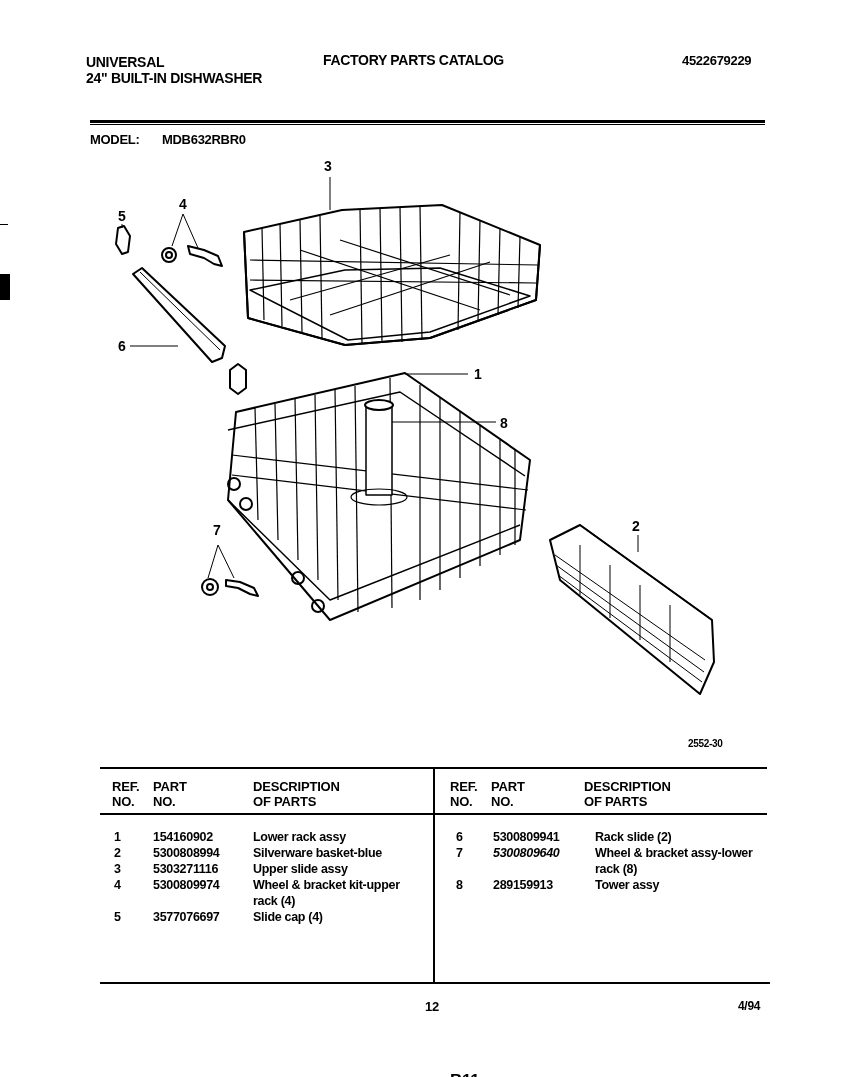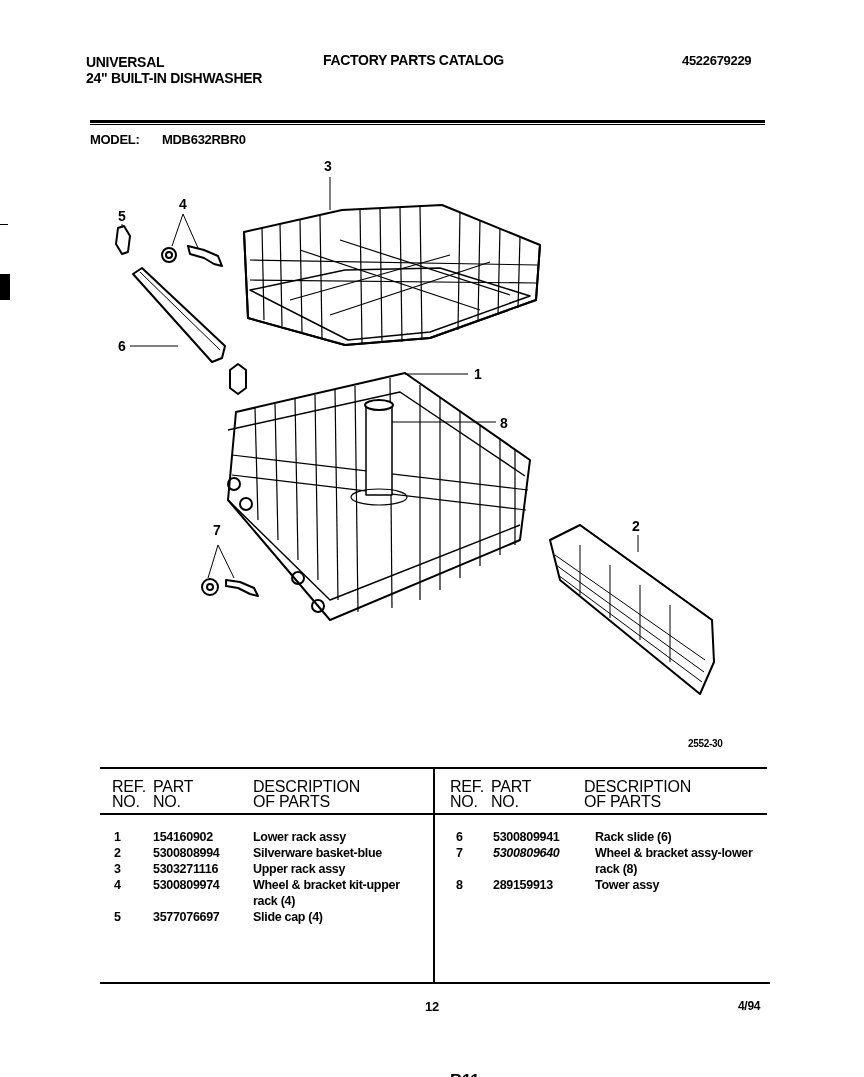--- a/index.html
+++ b/index.html
@@ -2,21 +2,21 @@
 <html><head>
 <meta charset="utf-8">
 <style>
   html, body { margin:0; padding:0; background:#ffffff; }
   body { width:864px; height:1077px; position:relative; overflow:hidden;
          font-family:"Liberation Sans", sans-serif; color:#000; }
   .abs { position:absolute; }
   .hdr { font-weight:bold; font-size:14px; letter-spacing:-0.3px; line-height:17px; }
   .rule { position:absolute; background:#000; }
   .lbl { position:absolute; font-weight:bold; font-size:14px; }
-  .th { position:absolute; font-weight:normal; font-size:16px; line-height:15px; letter-spacing:-0.2px; }
+  .th { position:absolute; font-weight:bold; font-size:13px; line-height:15px; letter-spacing:-0.2px; }
   .row { position:absolute; font-size:12.5px; font-weight:bold; line-height:16px; letter-spacing:-0.3px; }
   .row span { position:absolute; white-space:nowrap; }
   .desc { white-space:normal !important; }
   svg { position:absolute; left:0; top:0; }
 </style>
 </head>
 <body>
 
 <div class="abs hdr" style="left:86px;top:54px;">UNIVERSAL</div>
 <div class="abs hdr" style="left:86px;top:70px;">24" BUILT-IN DISHWASHER</div>
@@ -180,37 +180,37 @@
     <span style="left:253px;text-align:center;">Lower rack assy</span>
   </div>
   <div class="row" style="left:0;top:845px;">
     <span style="left:114px;">2</span>
     <span style="left:153px;">5300808994</span>
     <span style="left:253px;">Silverware basket-blue</span>
   </div>
   <div class="row" style="left:0;top:861px;">
     <span style="left:114px;">3</span>
     <span style="left:153px;">5303271116</span>
-    <span style="left:253px;">Upper rack assy</span>
+    <span style="left:253px;">Upper slide assy</span>
   </div>
   <div class="row" style="left:0;top:877px;">
     <span style="left:114px;">4</span>
     <span style="left:153px;">5300809974</span>
     <span class="desc" style="left:253px;width:160px;">Wheel &amp; bracket kit-upper rack (4)</span>
   </div>
   <div class="row" style="left:0;top:909px;">
     <span style="left:114px;">5</span>
     <span style="left:153px;">3577076697</span>
     <span style="left:253px;">Slide cap (4)</span>
   </div>
 
   <div class="row" style="left:0;top:829px;">
     <span style="left:456px;">6</span>
     <span style="left:493px;">5300809941</span>
-    <span style="left:595px;">Rack slide (6)</span>
+    <span style="left:595px;">Rack slide (2)</span>
   </div>
   <div class="row" style="left:0;top:845px;">
     <span style="left:456px;">7</span>
     <span style="left:493px;font-style:italic;">5300809640</span>
     <span class="desc" style="left:595px;width:170px;">Wheel &amp; bracket assy-lower rack (8)</span>
   </div>
   <div class="row" style="left:0;top:877px;">
     <span style="left:456px;">8</span>
     <span style="left:493px;">289159913</span>
     <span style="left:595px;">Tower assy</span>

